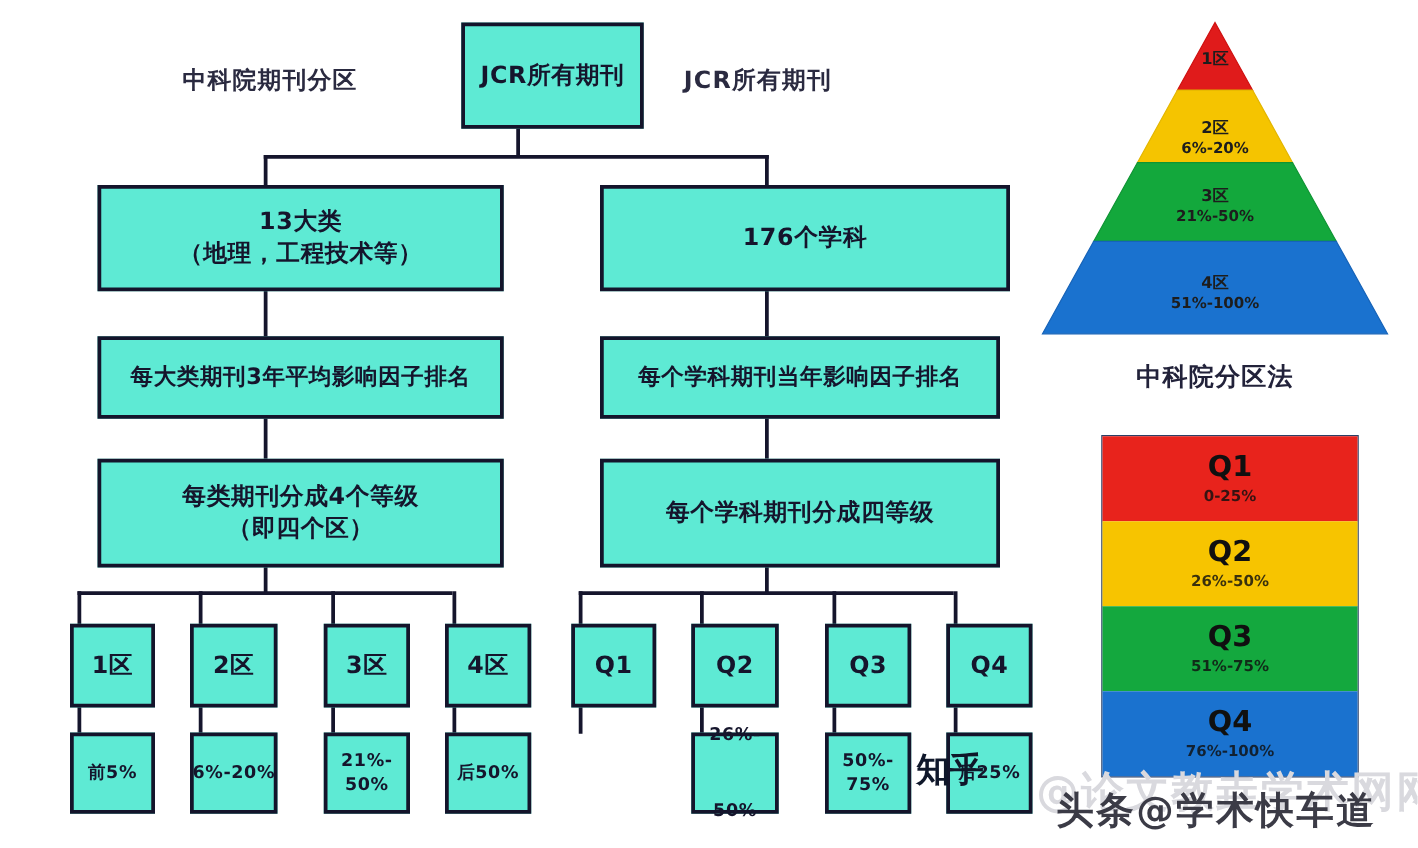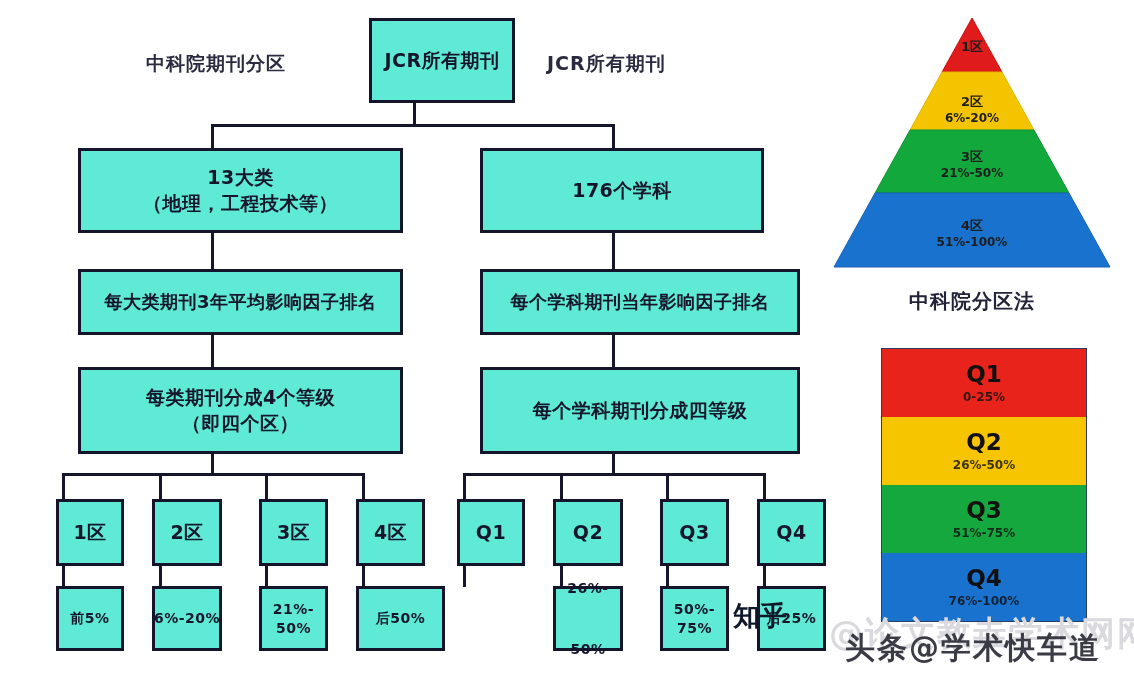--- a/index.html
+++ b/index.html
@@ -202,21 +202,21 @@
 
   <div class="node t-root" style="left:341px; top:18px; width:146px; height:85px;">
     <span>JCR所有期刊</span>
   </div>
 
   <div class="node t-big" style="left:50px; top:148px; width:325px; height:85px;">
     <span>13大类</span>
     <span class="line2">（地理，工程技术等）</span>
   </div>
 
-  <div class="node t-big" style="left:452px; top:148px; width:284px; height:85px;">
+  <div class="node t-big" style="left:452px; top:148px; width:328px; height:85px;">
     <span>176个学科</span>
   </div>
 
   <div class="node t-mid" style="left:50px; top:269px; width:325px; height:66px;">
     <span>每大类期刊3年平均影响因子排名</span>
   </div>
 
   <div class="node t-mid" style="left:452px; top:269px; width:320px; height:66px;">
     <span>每个学科期刊当年影响因子排名</span>
   </div>
@@ -246,21 +246,21 @@
   <div class="node t-pct" style="left:28px; top:586px; width:68px; height:65px;">
     <span>前5%</span>
   </div>
   <div class="node t-pct" style="left:124px; top:586px; width:70px; height:65px;">
     <span>6%-20%</span>
   </div>
   <div class="node t-pct" style="left:231px; top:586px; width:69px; height:65px;">
     <span>21%-</span>
     <span class="line2">50%</span>
   </div>
-  <div class="node t-pct" style="left:328px; top:586px; width:89px; height:65px;">
+  <div class="node t-pct" style="left:328px; top:586px; width:69px; height:65px;">
     <span>后50%</span>
   </div>
 
   <div class="node t-leaf" style="left:429px; top:499px; width:68px; height:67px;">
     <span>Q1</span>
   </div>
   <div class="node t-leaf" style="left:525px; top:499px; width:70px; height:67px;">
     <span>Q2</span>
   </div>
   <div class="node t-leaf" style="left:632px; top:499px; width:69px; height:67px;">

